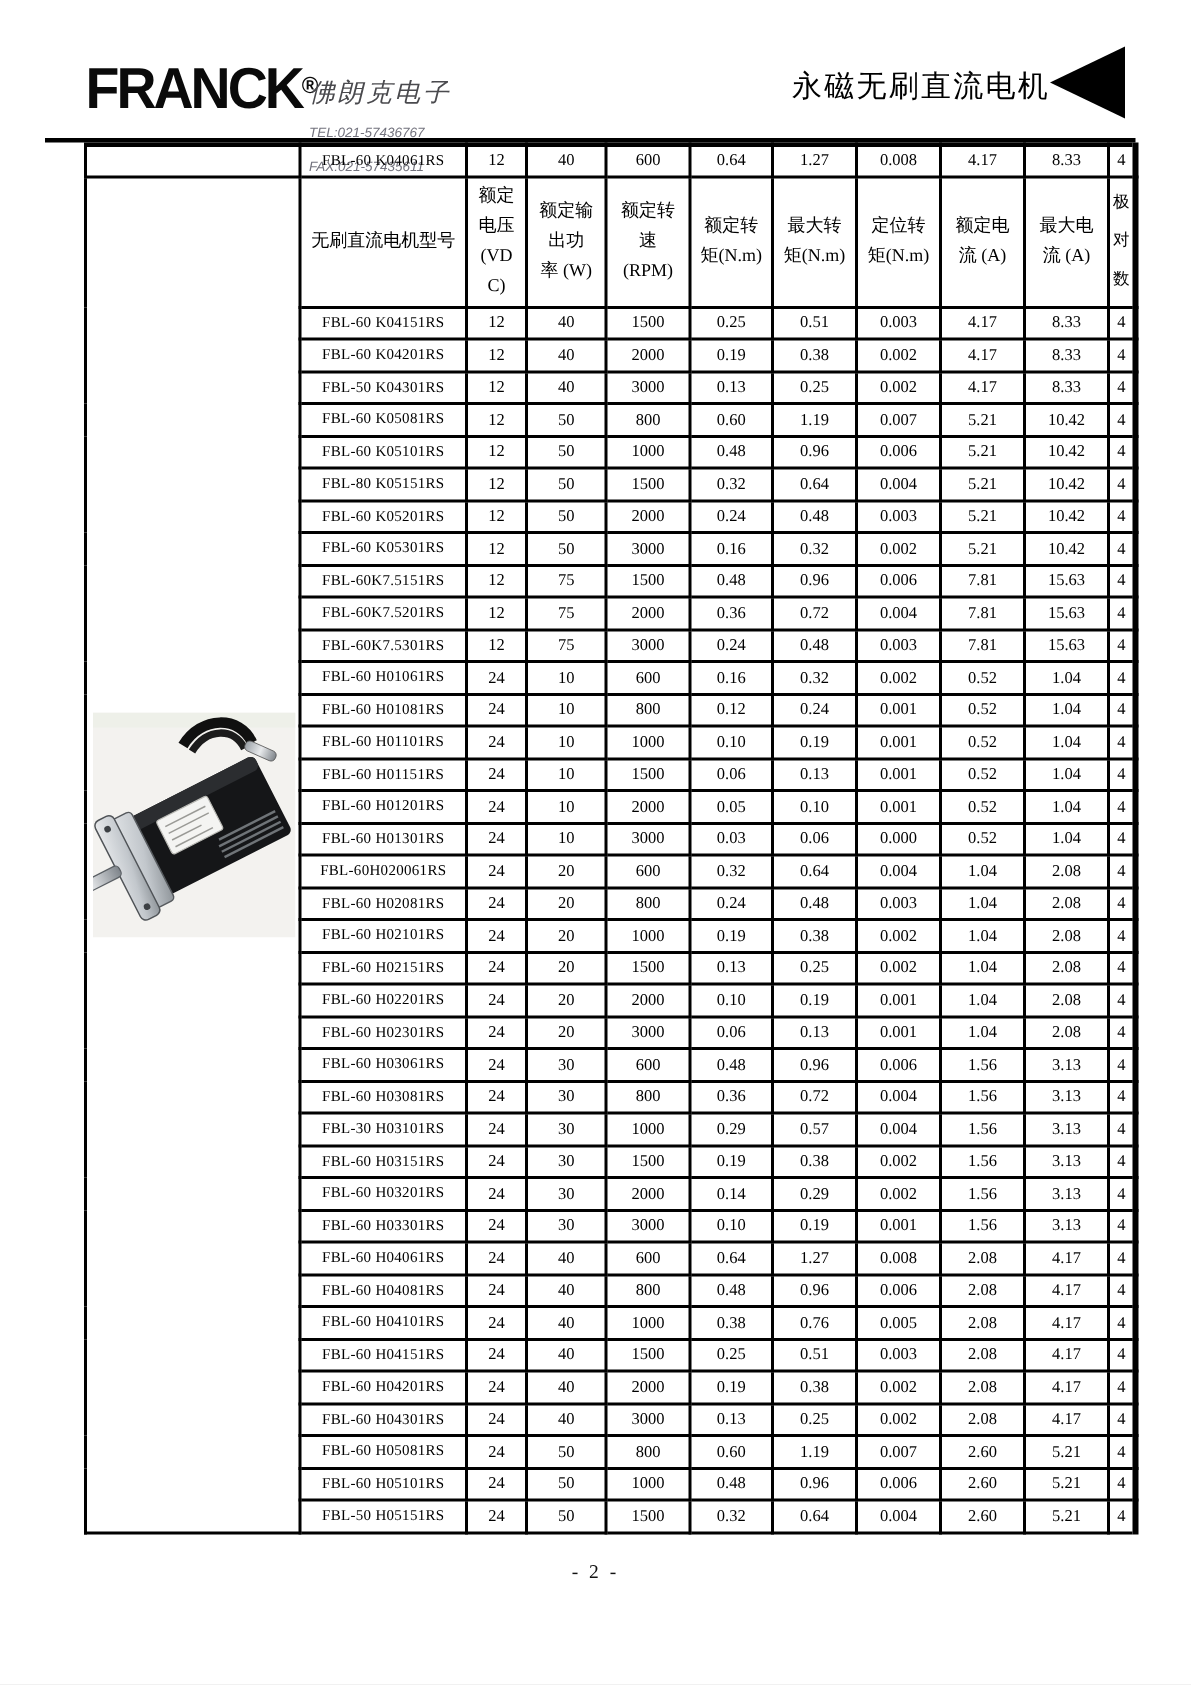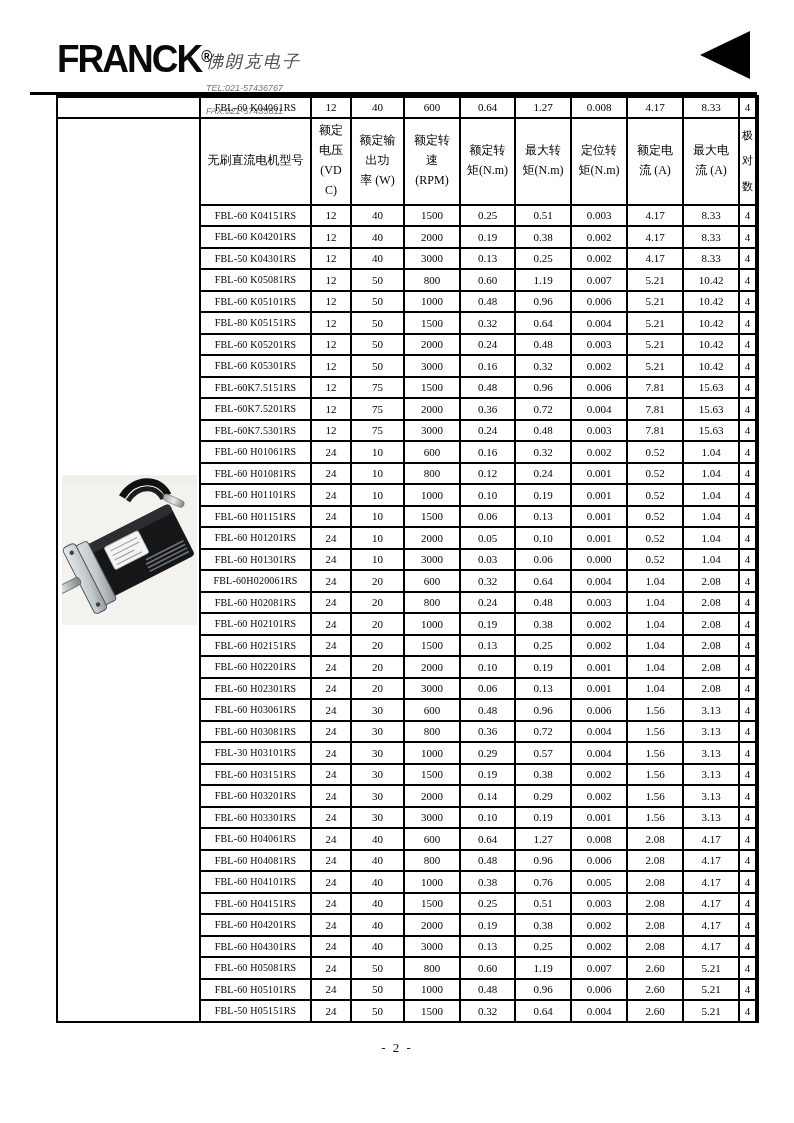--- a/index.html
+++ b/index.html
@@ -77,20 +77,21 @@
 <div class="page">
 
   <div class="logo"><span>FRANCK</span><sup>®</sup></div>
 
   <div class="company-block">
     <div class="company-name">佛朗克电子</div>
     <div class="contact-line">TEL:021-57436767</div>
     <div class="contact-line">FAX:021-57435611</div>
   </div>
 
+  <div class="page-title">永磁无刷直流电机</div>
   <div class="arrow-left"></div>
   <div class="header-rule"></div>
 
   <table class="spec">
     <colgroup>
       <col style="width:143px">
         <col style="width:111px">
         <col style="width:40px">
       <col style="width:53px">
         <col style="width:56px">

